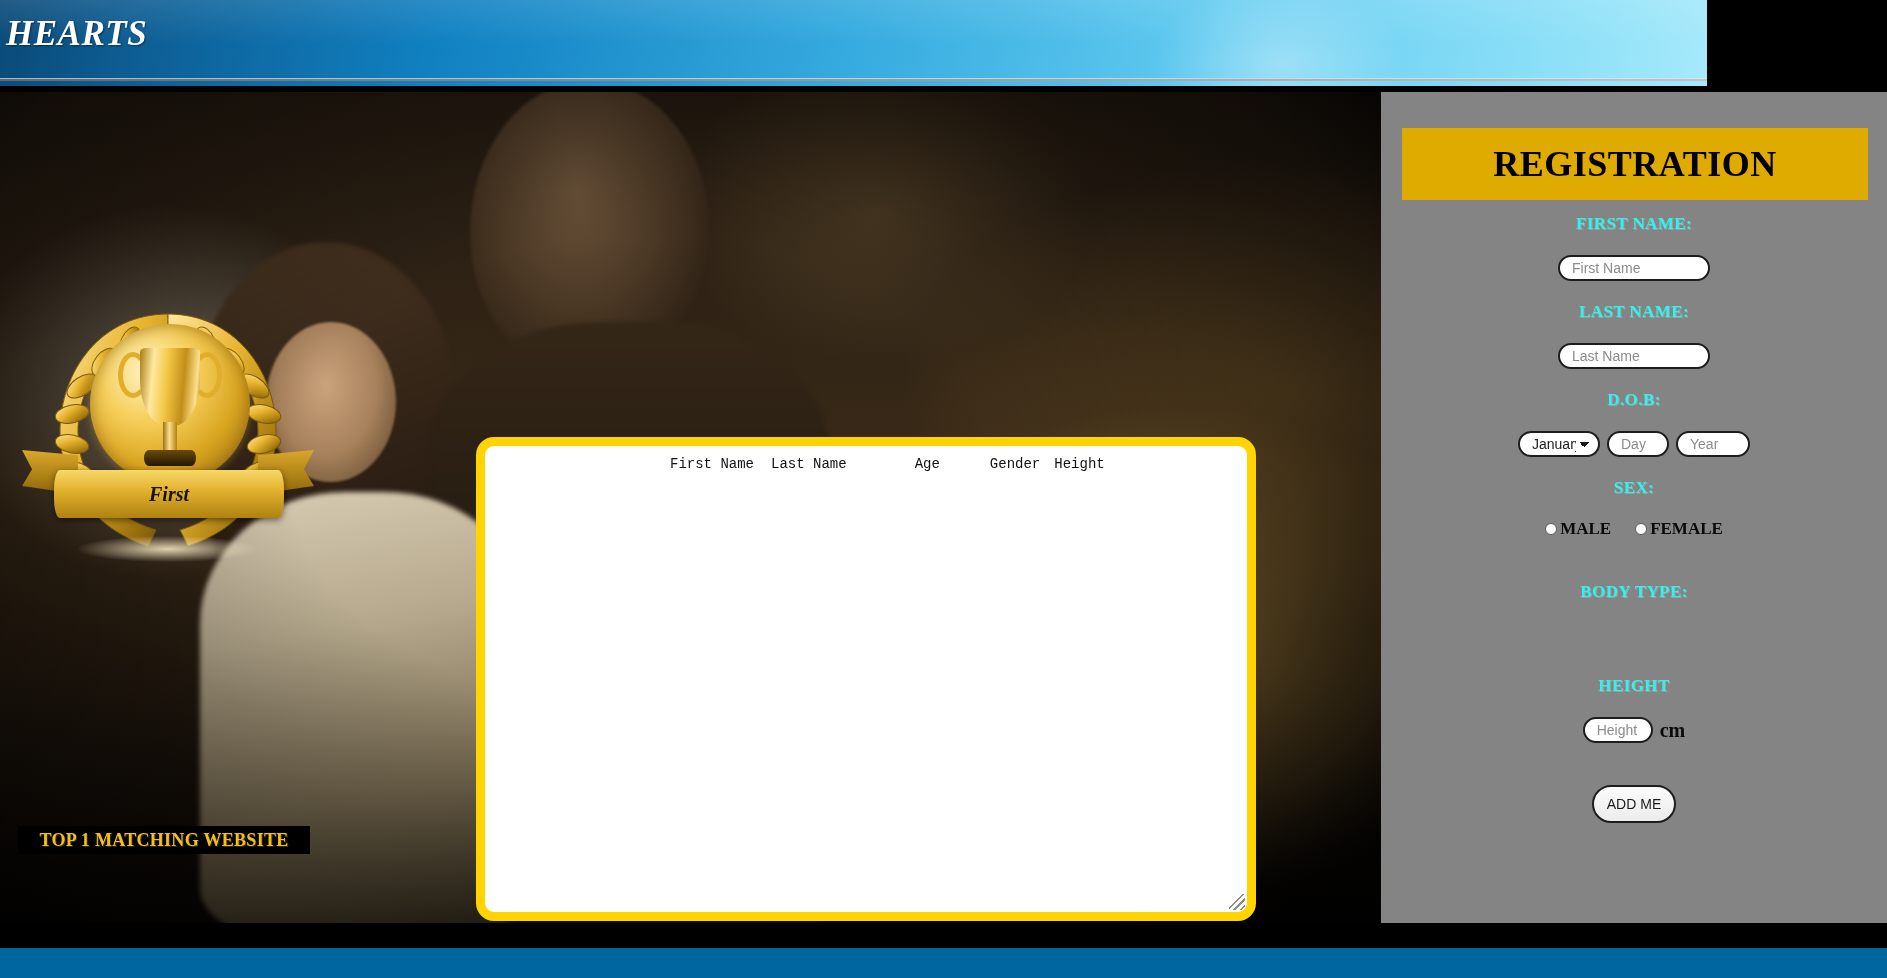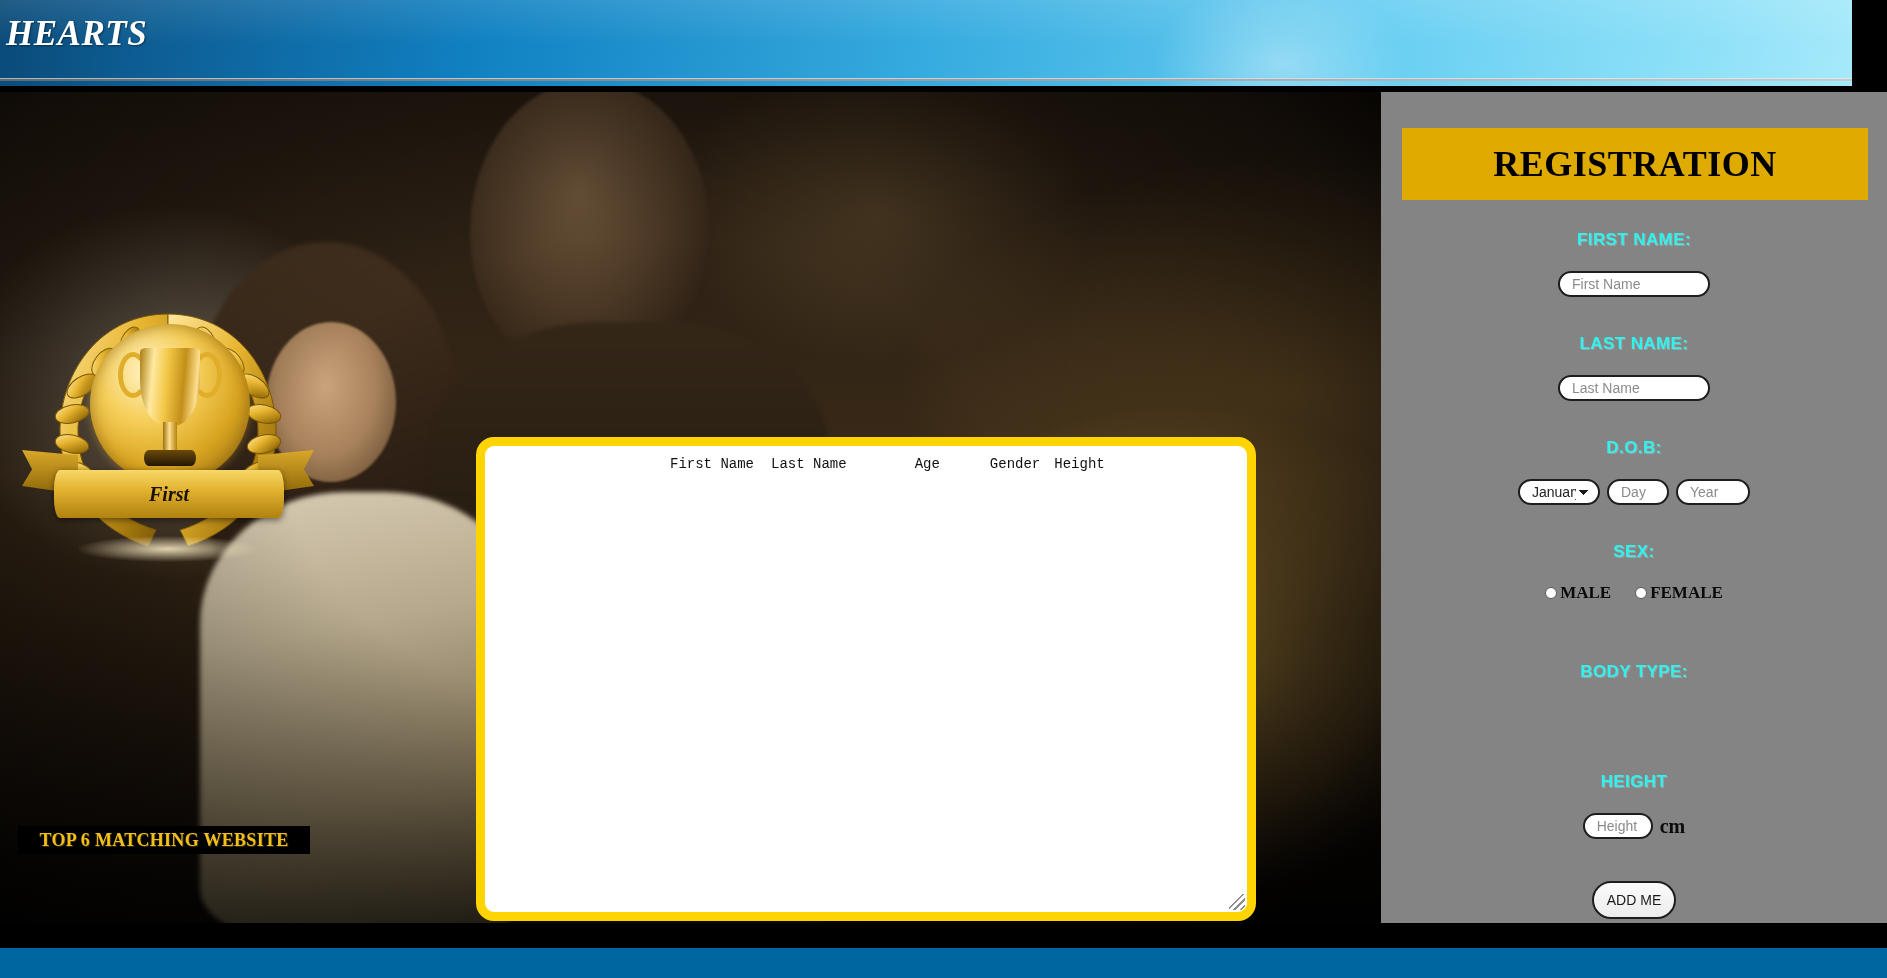--- a/index.html
+++ b/index.html
@@ -9,21 +9,21 @@
     width: 1887px; height: 978px;
     overflow: hidden;
     background: #000;
     font-family: "Liberation Serif", serif;
   }
 
   
   .site-header {
     position: absolute;
     left: 0; top: 0;
-    width: 1852px; height: 86px;
+    width: 1707px; height: 86px;
     background:
       radial-gradient(ellipse 180px 120px at 1280px 64px, rgba(255,255,255,.35) 0%, rgba(255,255,255,0) 70%),
       linear-gradient(100deg, #0a4a78 0%, #0d5d93 8%, #1181c2 26%, #36abdf 50%, #63ccf1 72%, #8fe1f8 92%, #a6e9fb 100%);
     overflow: hidden;
   }
   .header-sheen {
     position: absolute; left: 0; top: 0; width: 100%; height: 44px;
     background: linear-gradient(180deg, rgba(255,255,255,.10), rgba(255,255,255,0));
     pointer-events: none;
   }
@@ -275,26 +275,25 @@
   }
   .reg-body {
     position: absolute;
     left: 0; top: 122px;
     width: 506px;
     text-align: center;
   }
   .field-label {
     display: block;
     color: #2ff3ef;
-    font-family: Liberation Sans, sans-serif;
+    font-family: Liberation Serif, serif;
     font-weight: bold;
     font-size: 17px;
     letter-spacing: .4px;
     text-shadow: 1px 1px 0 rgba(255,255,255,.22);
-    margin-top: 16px;
   }
   .pill {
     font-family: "Liberation Sans", sans-serif;
     font-size: 14px;
     color: #222;
     background: #ffffff;
     border: 2px solid #1d1d1d;
     border-radius: 999px;
     padding: 3px 12px;
     outline: none;
@@ -437,21 +436,21 @@
     <div class="cup"></div>
     <div class="cup-stem"></div>
     <div class="cup-base"></div>
     <div class="ribbon-tail-l"></div>
     <div class="ribbon-tail-r"></div>
     <div class="ribbon">
       <span class="ribbon-text">First</span>
     </div>
     <div class="badge-glow"></div>
     <div class="badge-banner">
-      <span class="badge-banner-text">TOP 6 MATCHING WEBSITE</span>
+      <span class="badge-banner-text">TOP 1 MATCHING WEBSITE</span>
     </div>
   </div>
 
 
   <div class="members-box">
     <div class="members-head">
       <span class="mh mh-first">First Name</span>
       <span class="mh mh-last">Last Name</span>
       <span class="mh mh-age">Age</span>
       <span class="mh mh-gender">Gender</span>

